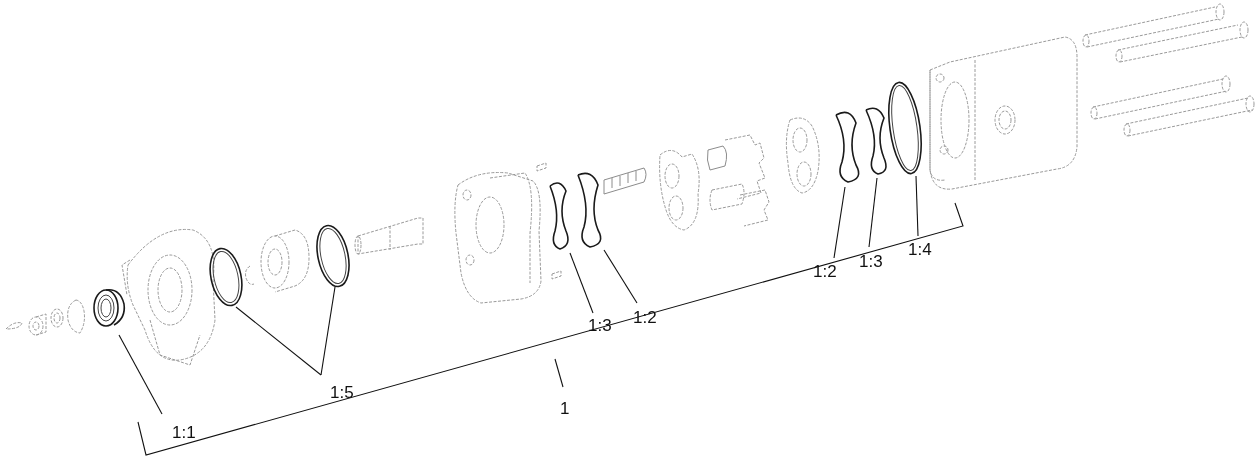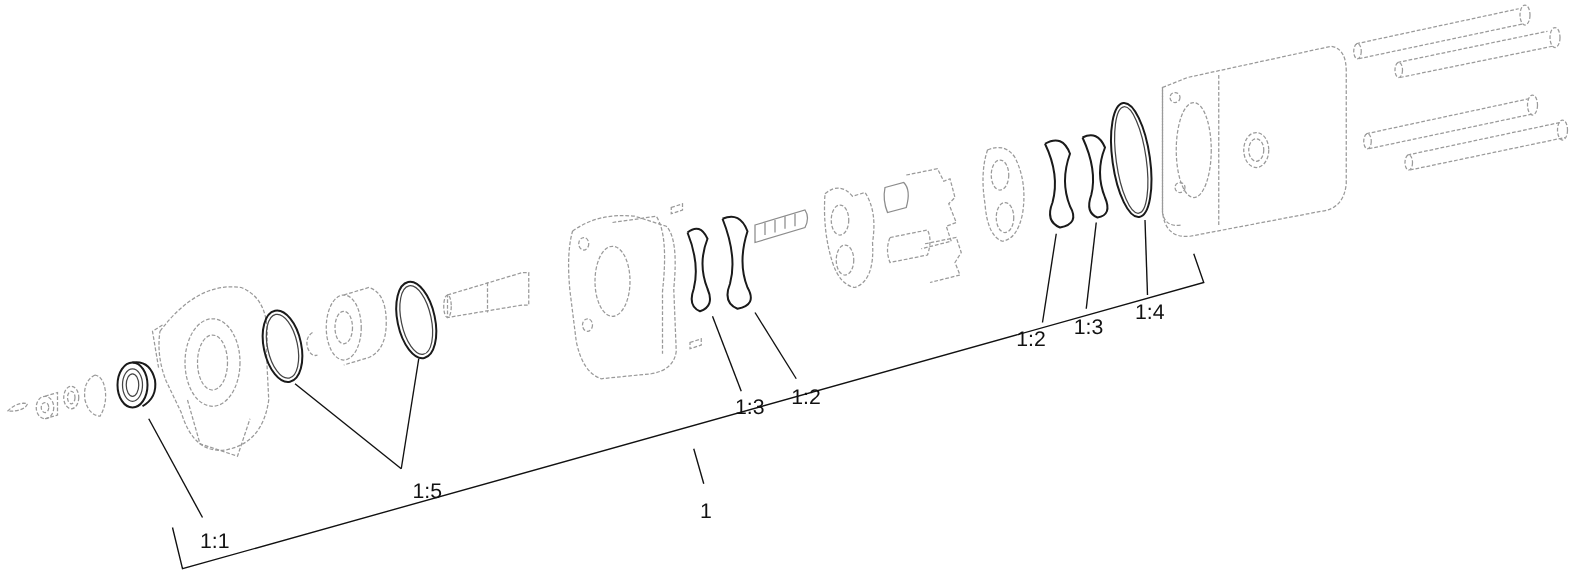--- a/index.html
+++ b/index.html
@@ -166,19 +166,19 @@
     <line class="leader" x1="570" y1="253" x2="593" y2="313"></line>
     <line class="leader" x1="604" y1="250" x2="637" y2="303"></line>
 
     <line class="leader" x1="845" y1="187" x2="834" y2="258"></line>
     <line class="leader" x1="877" y1="178" x2="869" y2="247"></line>
     <line class="leader" x1="916" y1="176" x2="918" y2="236"></line>
   </g>
 </svg>
 
 <div class="label" style="left:560px;top:400px;">1</div>
-<div class="label" style="left:160px;top:424px;">1:1</div>
+<div class="label" style="left:172px;top:424px;">1:1</div>
 <div class="label" style="left:330px;top:384px;">1:5</div>
 <div class="label" style="left:588px;top:317px;">1:3</div>
 <div class="label" style="left:633px;top:309px;">1:2</div>
 <div class="label" style="left:813px;top:263px;">1:2</div>
 <div class="label" style="left:859px;top:253px;">1:3</div>
 <div class="label" style="left:908px;top:241px;">1:4</div>
 
 </body></html>

